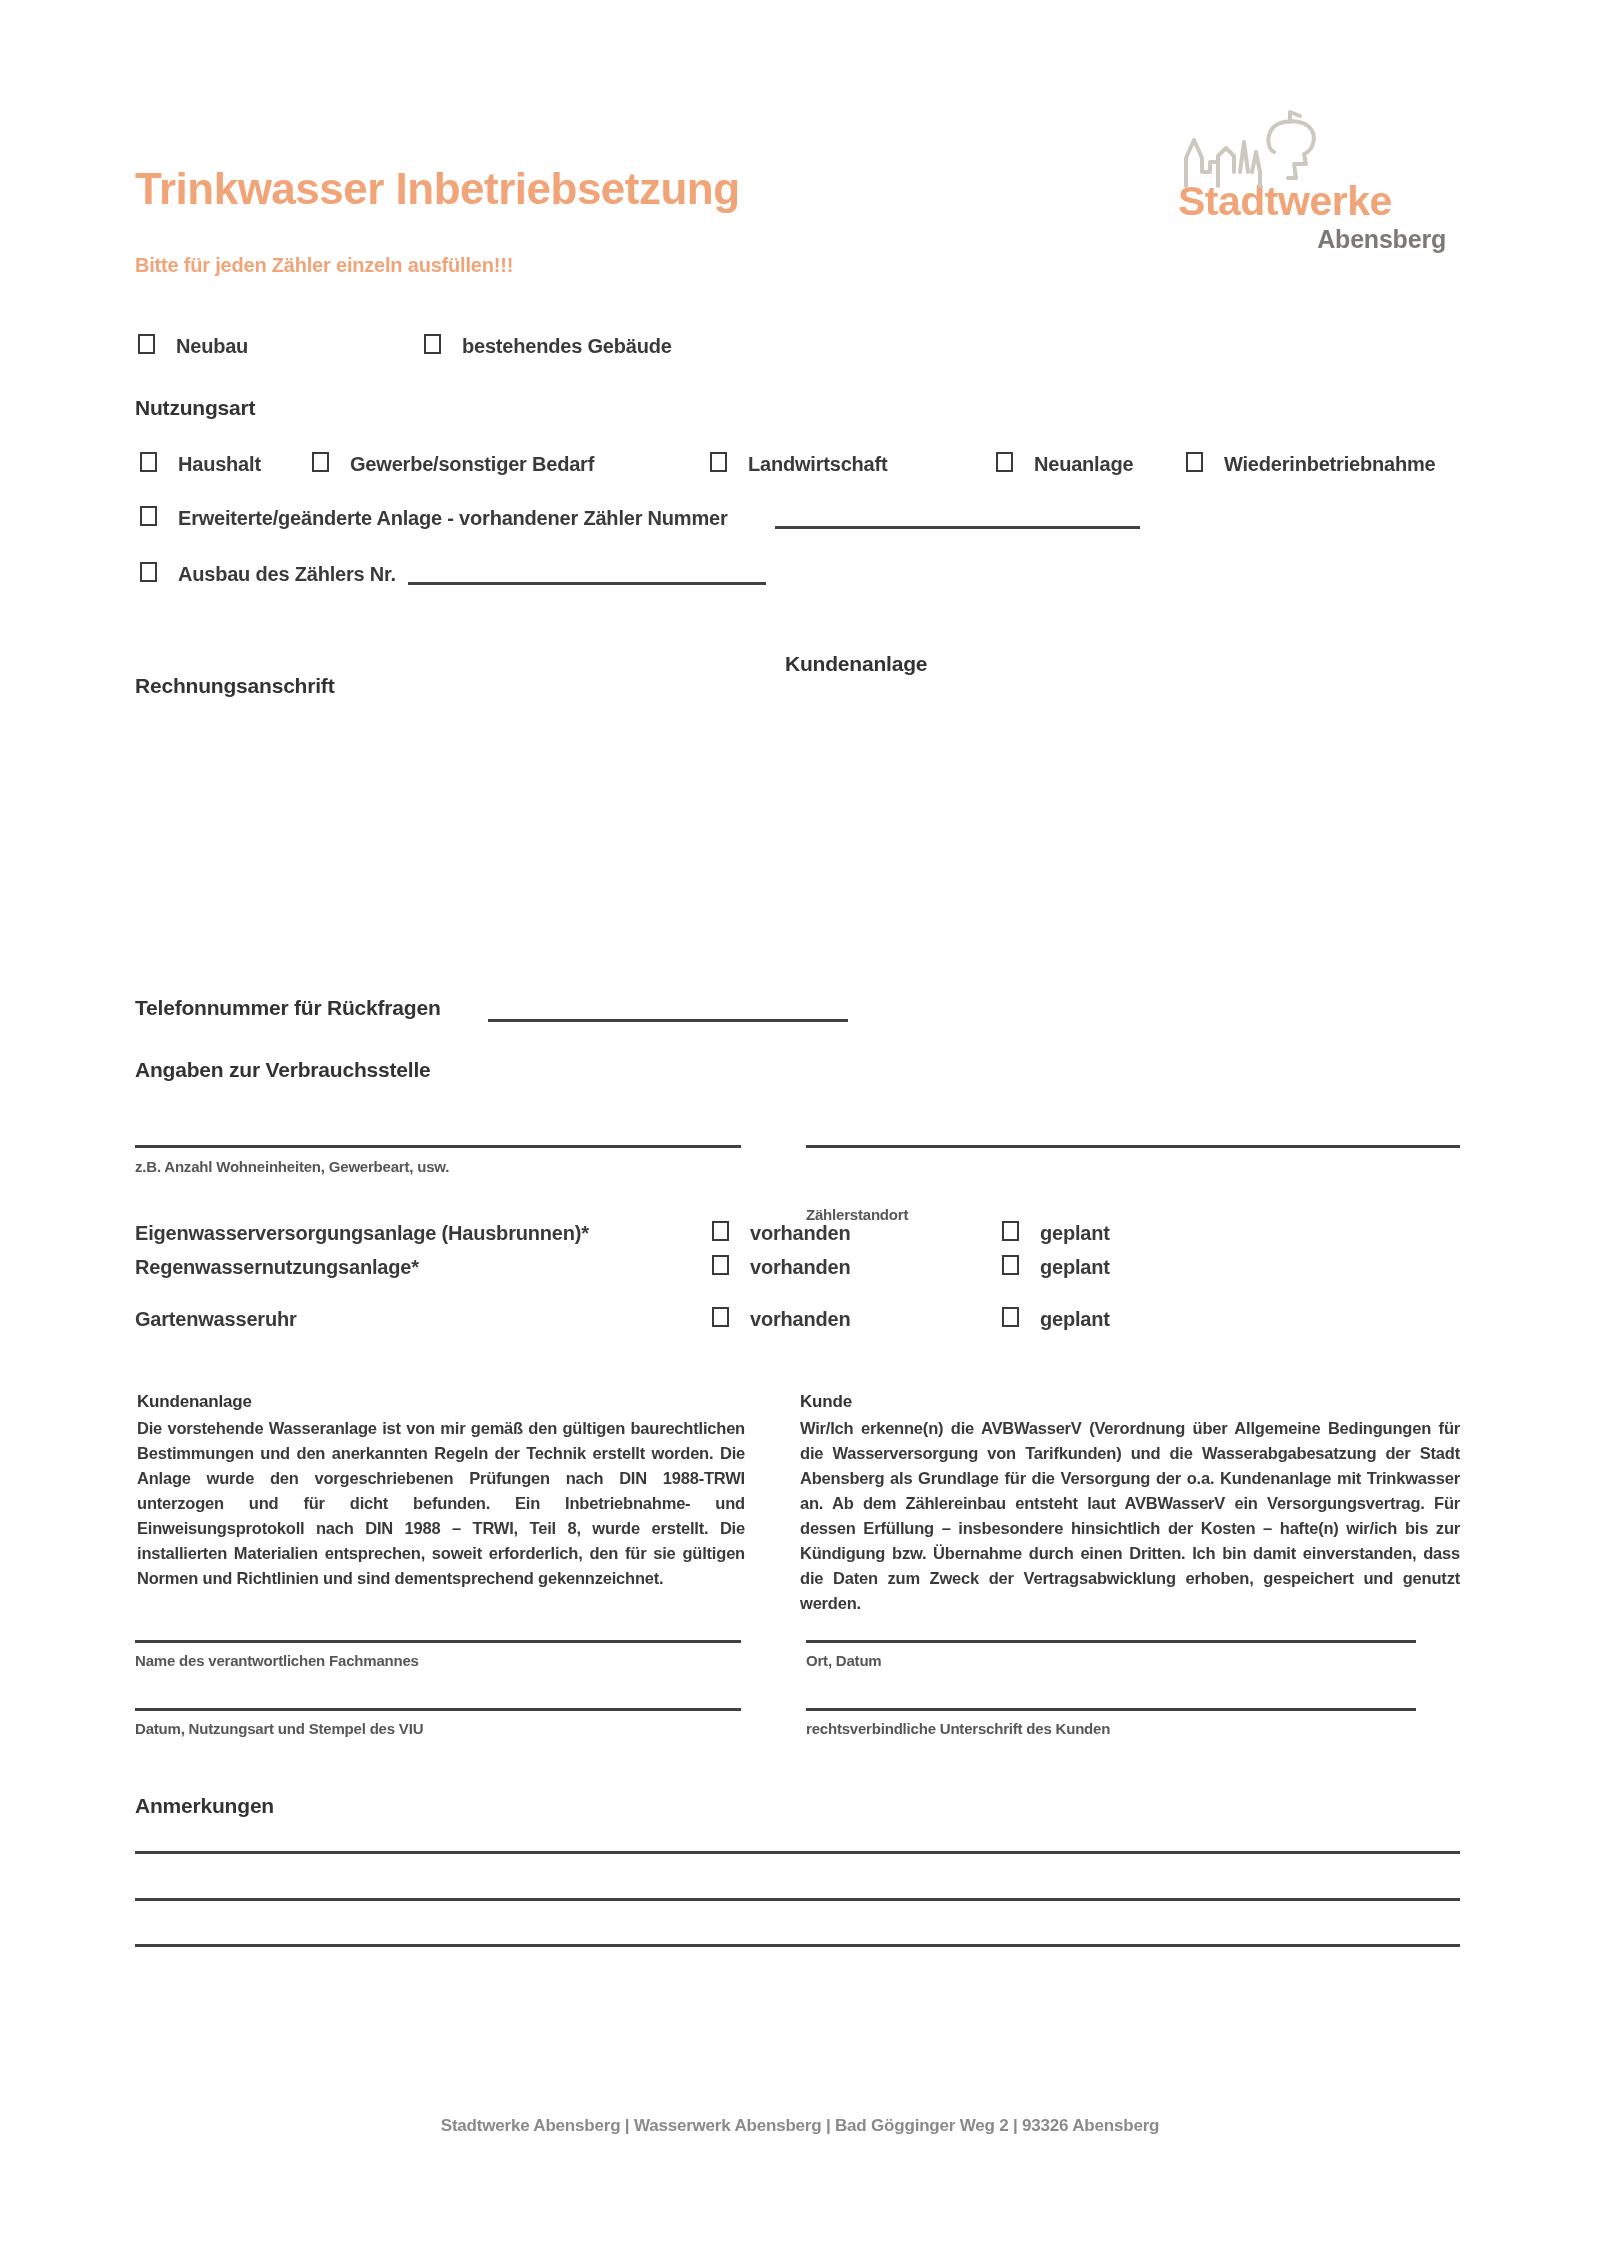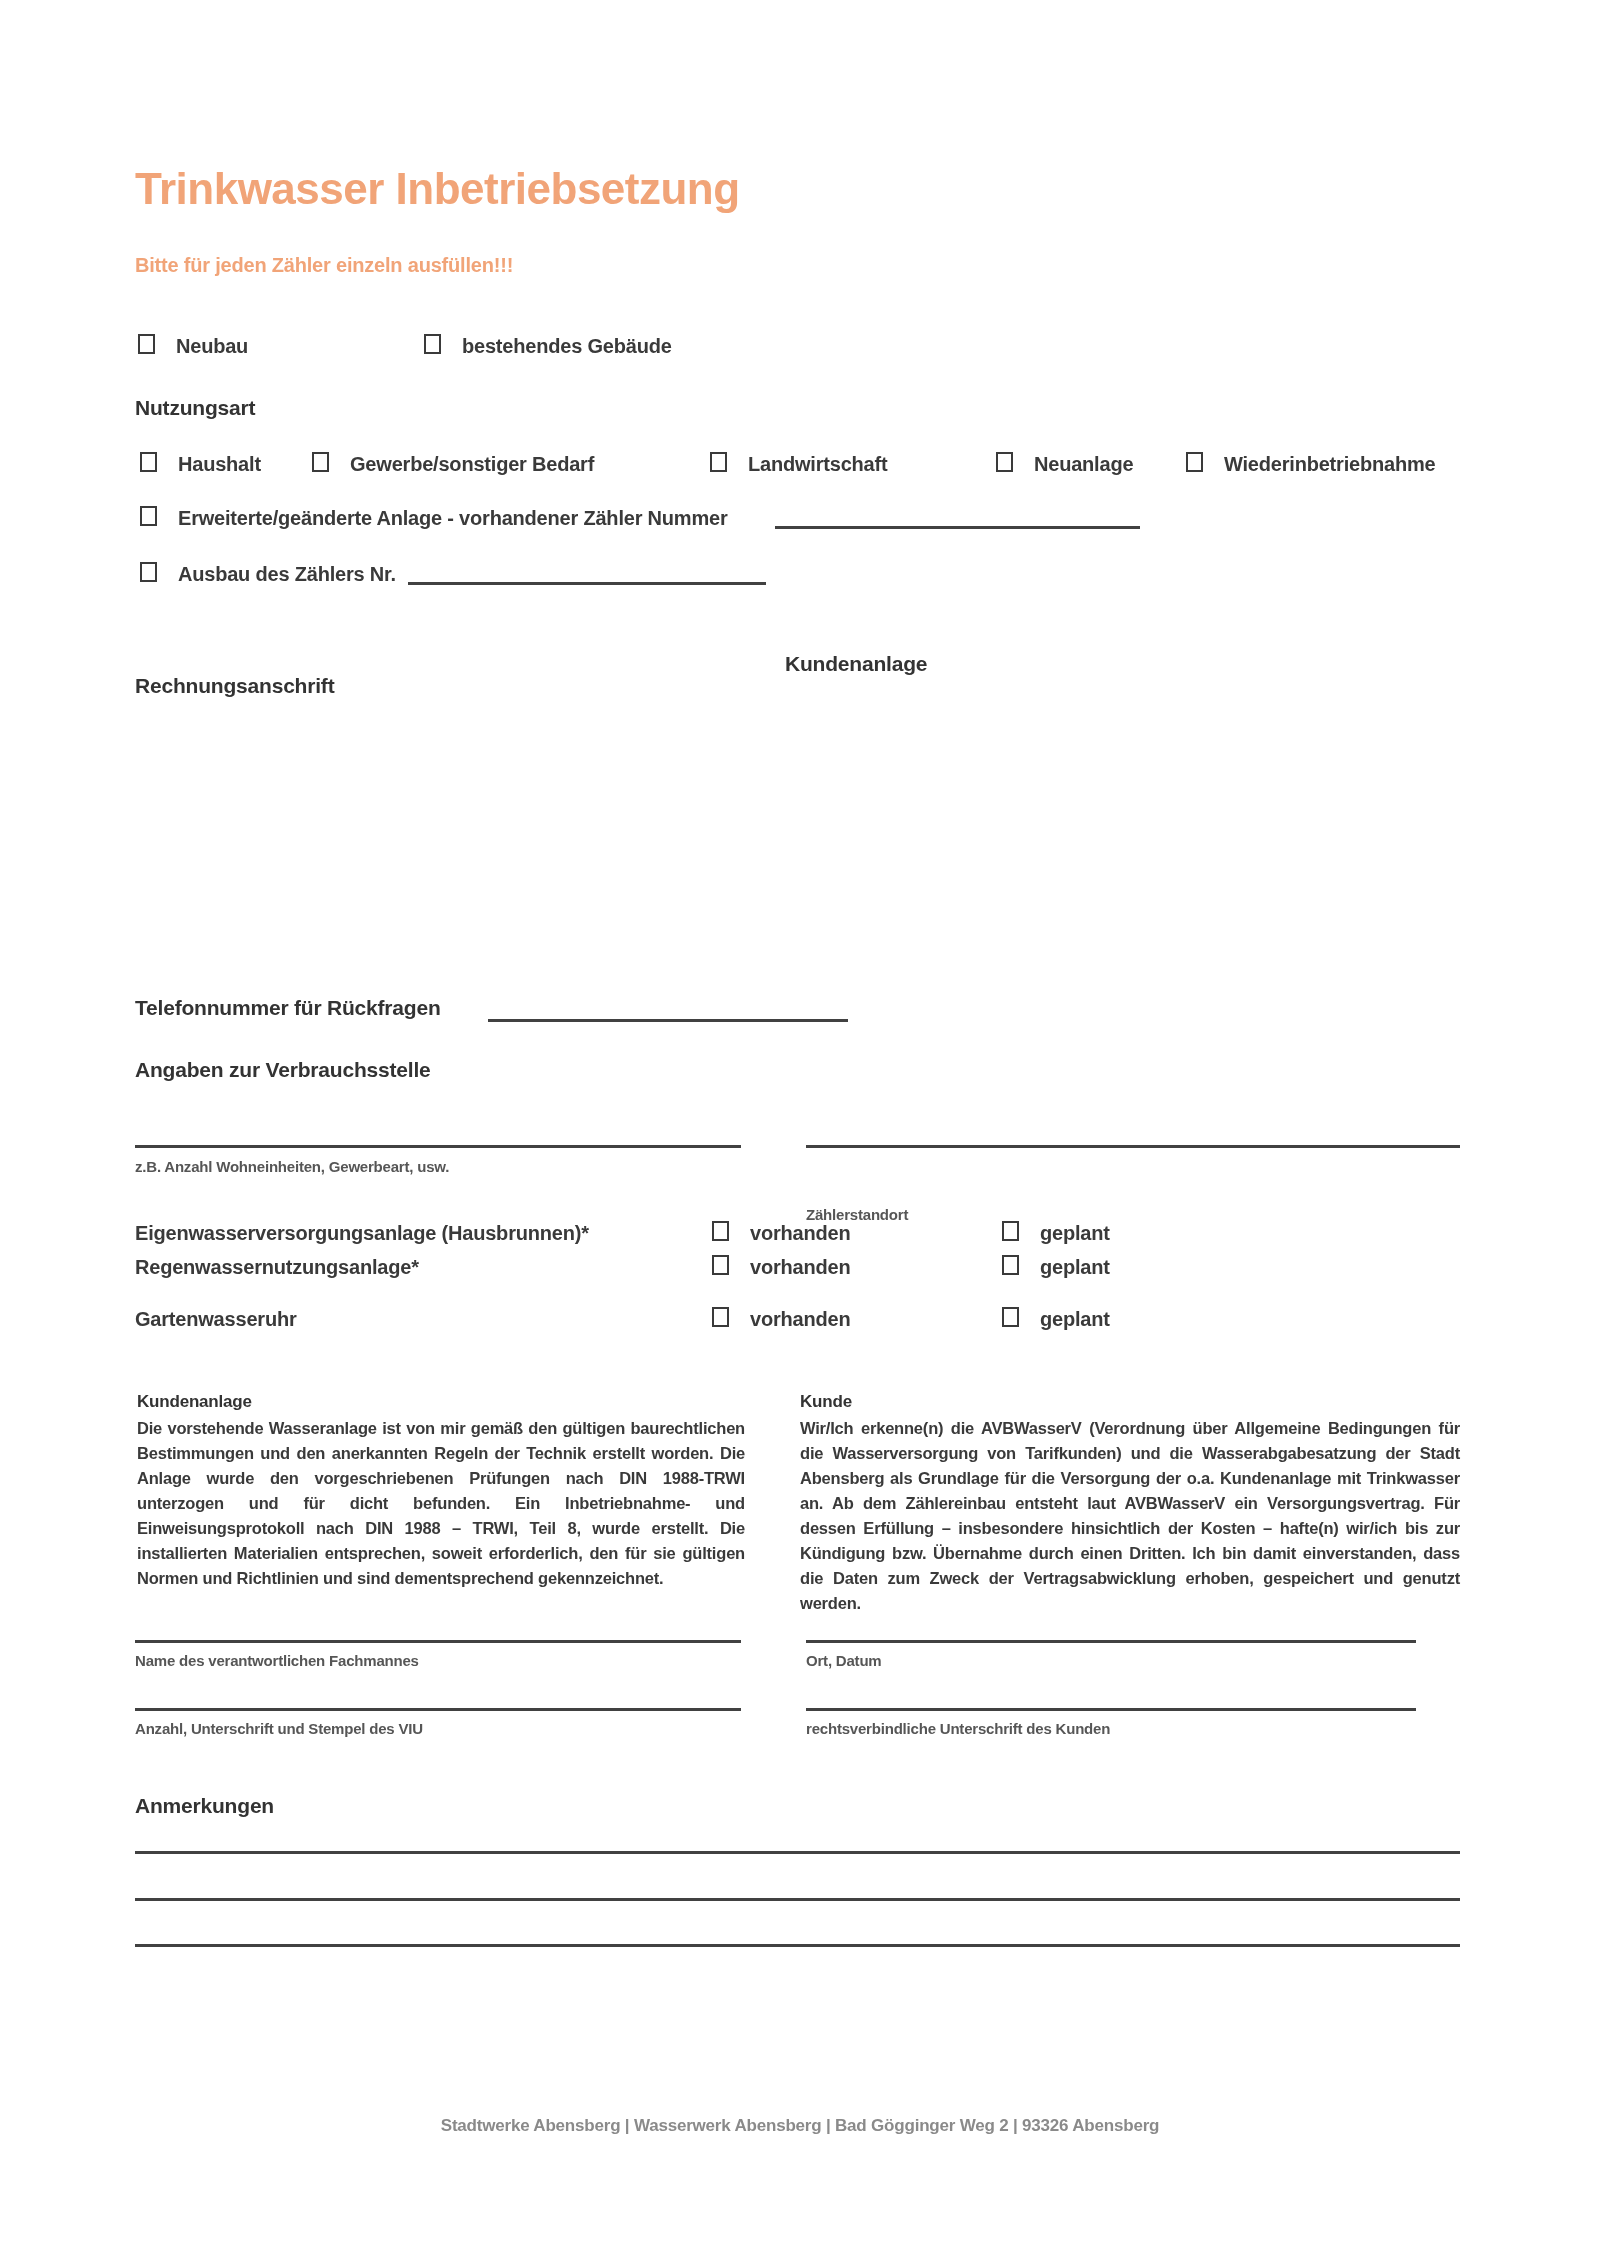--- a/index.html
+++ b/index.html
@@ -30,20 +30,34 @@
   .footer { font-size:17px; font-weight:bold; color:#8a8a8a; text-align:center; width:100%; }
 </style>
 </head>
 <body>
 
 <div class="page">
 
   <div class="abs title" style="left:135px; top:164px;">Trinkwasser Inbetriebsetzung</div>
   <div class="abs subtitle" style="left:135px; top:254px;">Bitte für jeden Zähler einzeln ausfüllen!!!</div>
 
+  <div class="abs" style="left:1178px; top:108px; width:268px;">
+    <svg class="abs" style="left:4px; top:0;" width="150" height="80" viewBox="0 0 150 80">
+      <g fill="none" stroke="#ccc8c0" stroke-width="4" stroke-linejoin="round" stroke-linecap="round">
+        <path d="M4 78 L4 50 L12 32 L20 50 L20 64 L28 64 L28 54 L36 54"></path>
+        <path d="M36 78 L36 48 L44 40 L52 48 L52 64"></path>
+        <path d="M58 64 L62 34 L66 64"></path>
+        <path d="M70 64 L74 44 L78 64 L78 78"></path>
+        <path d="M92 44 C84 40 84 22 96 16 C104 12 118 12 126 18 C136 26 132 42 122 46 L124 56 L112 56 L114 70 L106 70"></path>
+        <path d="M108 14 L108 4 L118 8"></path>
+      </g>
+    </svg>
+    <div class="logo-brand" style="margin-top:70px;">Stadtwerke</div>
+    <div class="logo-city">Abensberg</div>
+  </div>
 
   <span class="abs cb" style="left:138px; top:334px;"></span>
   <span class="abs lbl" style="left:176px; top:335px;">Neubau</span>
   <span class="abs cb" style="left:424px; top:334px;"></span>
   <span class="abs lbl" style="left:462px; top:335px;">bestehendes Gebäude</span>
 
   <div class="abs h" style="left:135px; top:396px;">Nutzungsart</div>
 
   <span class="abs cb" style="left:140px; top:452px;"></span>
   <span class="abs lbl" style="left:178px; top:453px;">Haushalt</span>
@@ -100,21 +114,21 @@
 
   <div class="abs para-h" style="left:800px; top:1392px;">Kunde</div>
   <div class="abs para" style="left:800px; top:1416px; width:660px;">Wir/Ich erkenne(n) die AVBWasserV (Verordnung über Allgemeine Bedingungen für die Wasserversorgung von Tarifkunden) und die Wasserabgabesatzung der Stadt Abensberg als Grundlage für die Versorgung der o.a. Kundenanlage mit Trinkwasser an. Ab dem Zählereinbau entsteht laut AVBWasserV ein Versorgungsvertrag. Für dessen Erfüllung – insbesondere hinsichtlich der Kosten – hafte(n) wir/ich bis zur Kündigung bzw. Übernahme durch einen Dritten. Ich bin damit einverstanden, dass die Daten zum Zweck der Vertragsabwicklung erhoben, gespeichert und genutzt werden.</div>
 
   <div class="abs fline" style="left:135px; top:1640px; width:606px;"></div>
   <div class="abs small-lbl" style="left:135px; top:1652px;">Name des verantwortlichen Fachmannes</div>
   <div class="abs fline" style="left:806px; top:1640px; width:610px;"></div>
   <div class="abs small-lbl" style="left:806px; top:1652px;">Ort, Datum</div>
 
   <div class="abs fline" style="left:135px; top:1708px; width:606px;"></div>
-  <div class="abs small-lbl" style="left:135px; top:1720px;">Anzahl, Unterschrift und Stempel des VIU</div>
+  <div class="abs small-lbl" style="left:135px; top:1720px;">Datum, Nutzungsart und Stempel des VIU</div>
   <div class="abs fline" style="left:806px; top:1708px; width:610px;"></div>
   <div class="abs small-lbl" style="left:806px; top:1720px;">rechtsverbindliche Unterschrift des Kunden</div>
 
   <div class="abs h" style="left:135px; top:1794px;">Anmerkungen</div>
   <div class="abs fline" style="left:135px; top:1851px; width:1325px;"></div>
   <div class="abs fline" style="left:135px; top:1898px; width:1325px;"></div>
   <div class="abs fline" style="left:135px; top:1944px; width:1325px;"></div>
 
   <div class="abs footer" style="left:0; top:2116px;">Stadtwerke Abensberg | Wasserwerk Abensberg | Bad Gögginger Weg 2 | 93326 Abensberg</div>
 

